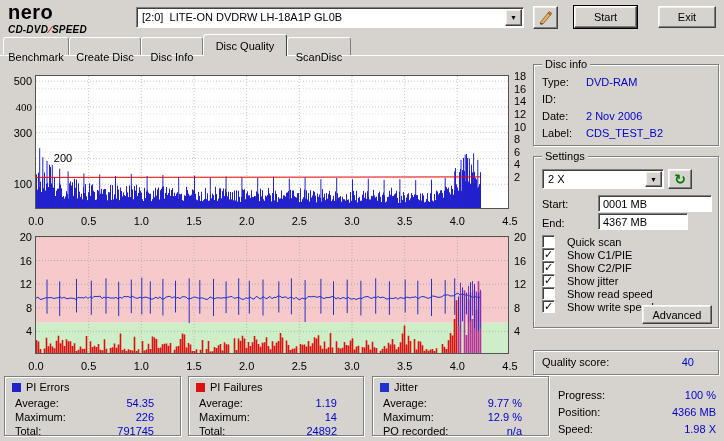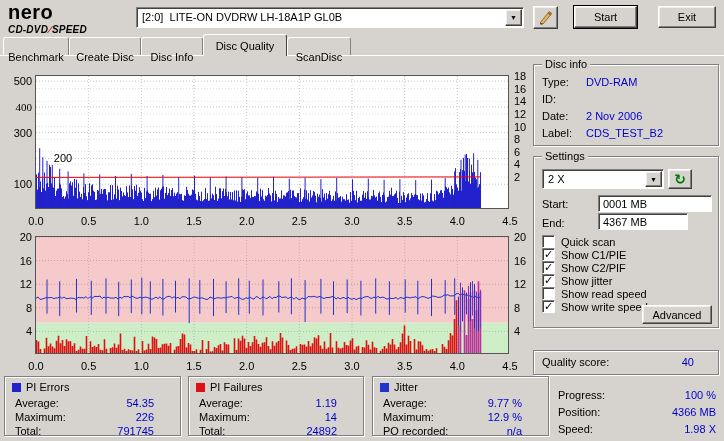--- a/index.html
+++ b/index.html
@@ -24,21 +24,21 @@
 .chart-title{left:36px;top:58px;width:474px;text-align:center;white-space:pre}
 .tick{position:absolute;font-size:11px}
 .groupbox{border:1px solid #808080;box-shadow:1px 1px 0 #ffffff,inset 1px 1px 0 #ffffff}
 .legend{position:absolute;top:-7px;left:8px;background:#d6d3ce;padding:0 3px;font-size:11px}
 .info-rows{position:absolute;left:8px;top:8px;right:4px}
 .irow{display:flex;height:17px;align-items:center}
 .ilabel{width:44px}
 .ival{color:var(--val)}
 .slabel{font-size:11px}
 .field{padding:2px 0 0 4px;font-size:11px}
-.cb-row{display:flex;align-items:center;gap:6px;height:13px}
+.cb-row{display:flex;align-items:center;gap:12px;height:13px}
 .cb{width:13px;height:13px;background:#fff;display:inline-flex;align-items:center;justify-content:center;font-size:11px;font-weight:bold;line-height:1;padding:0}
 .refresh-glyph{color:#007700;font-weight:bold;font-size:14px;line-height:1}
 .q-label{position:absolute;left:8px;top:5px}
 .q-value{position:absolute;right:24px;top:5px;color:var(--val)}
 .stat-head{position:absolute;left:7px;top:4px;display:flex;align-items:center;gap:5px}
 .swatch{width:9px;height:9px;display:inline-block}
 .stat-rows{position:absolute;left:10px;right:26px;top:19px}
 .srow{display:flex;justify-content:space-between;height:14px;align-items:center}
 .status-col .srow{height:17px;padding:0 2px 0 10px}
 </style>

